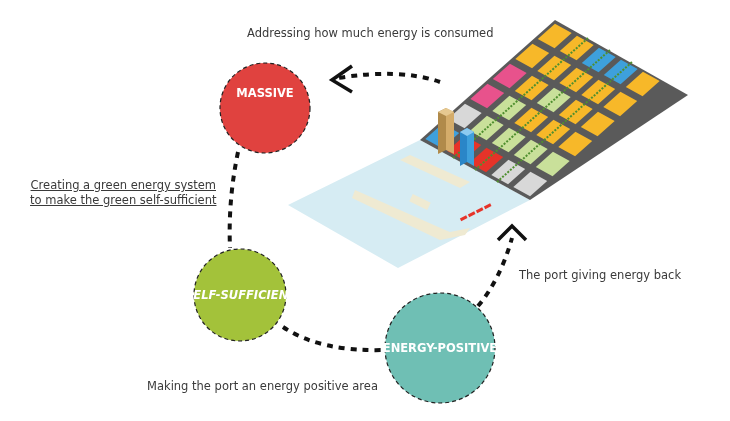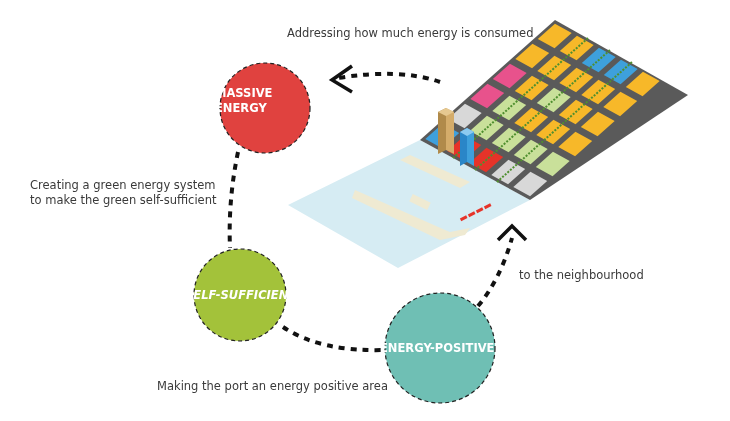--- a/index.html
+++ b/index.html
@@ -1,21 +1,21 @@
 <!DOCTYPE html>
 <html><head>
 <meta charset="utf-8">
 <style>
   html, body { margin: 0; padding: 0; background: #ffffff; }
   body { width: 730px; height: 421px; position: relative; overflow: hidden;
          font-family: "DejaVu Sans", "Liberation Sans", sans-serif; }
   #stage { position: absolute; left: 0; top: 0; width: 730px; height: 421px; }
   .caption { position: absolute; font-size: 11.5px; color: #3a3a3a; line-height: 15px; white-space: nowrap; }
-  .caption.right { text-align: left; }
-  .node-label { position: absolute; color: #ffffff; font-weight: bold; 
+  .caption.right { text-align: right; text-decoration: underline; }
+  .node-label { position: absolute; color: #ffffff; font-weight: bold; text-align: center;
                 font-size: 11.5px; line-height: 15px; white-space: nowrap; }
 </style>
 </head>
 <body>
 
 <svg id="stage" viewBox="0 0 730 421" xmlns="http://www.w3.org/2000/svg">
 
   <polygon id="water" points="288,205 420,140 530,200 398,268" fill="#d6ecf3"></polygon>
   <path id="pier1" d="M355,190 L445,230 L450,232 L470,228 L465,235 L440,240 L352,198 Z" fill="#efead2"></path>
   <path id="pier2" d="M400,160 L460,188 L470,182 L410,155 Z" fill="#efead2"></path>
@@ -83,34 +83,33 @@
   <path class="dash" d="M440,82 Q400,68 338,78" fill="none" stroke="#111111" stroke-width="4" stroke-dasharray="6 6"></path>
   <polyline class="head" points="352,66 332,80 352,92" fill="none" stroke="#111111" stroke-width="3.5"></polyline>
   <path class="dash" d="M238,152 Q228,200 230,248" fill="none" stroke="#111111" stroke-width="4" stroke-dasharray="6 6"></path>
   <path class="dash" d="M283,327 Q320,352 385,350" fill="none" stroke="#111111" stroke-width="4" stroke-dasharray="6 6"></path>
   <path class="dash" d="M478,306 Q500,280 512,238" fill="none" stroke="#111111" stroke-width="4" stroke-dasharray="6 6"></path>
   <polyline class="head" points="498,240 512,226 526,240" fill="none" stroke="#111111" stroke-width="3.5"></polyline>
 </svg>
 
 <div class="node-label" style="left:215px; top:86px; width:100px;">
   <div>MASSIVE</div>
-  <div>ENERGY</div>
 </div>
 <div class="node-label" style="left:185px; top:288px; width:110px;font-style:italic;">
   <div>SELF-SUFFICIENT</div>
 </div>
 <div class="node-label" style="left:380px; top:341px; width:120px;">
   <div>ENERGY-POSITIVE</div>
 </div>
 
-<div class="caption" style="left:247px; top:26px;margin-left:40px;">
+<div class="caption" style="left:247px; top:26px;">
   <span>Addressing how much energy is consumed</span>
 </div>
 <div class="caption right" style="left:30px; top:178px; width:186px;">
   <div>Creating a green energy system</div>
   <div>to make the green self-sufficient</div>
 </div>
-<div class="caption" style="left:157px; top:379px;">
+<div class="caption" style="left:147px; top:379px;">
   <span>Making the port an energy positive area</span>
 </div>
 <div class="caption" style="left:519px; top:268px;">
-  <div>to the neighbourhood</div>
+  <div>The port giving energy back</div>
 </div>
 
 </body></html>

